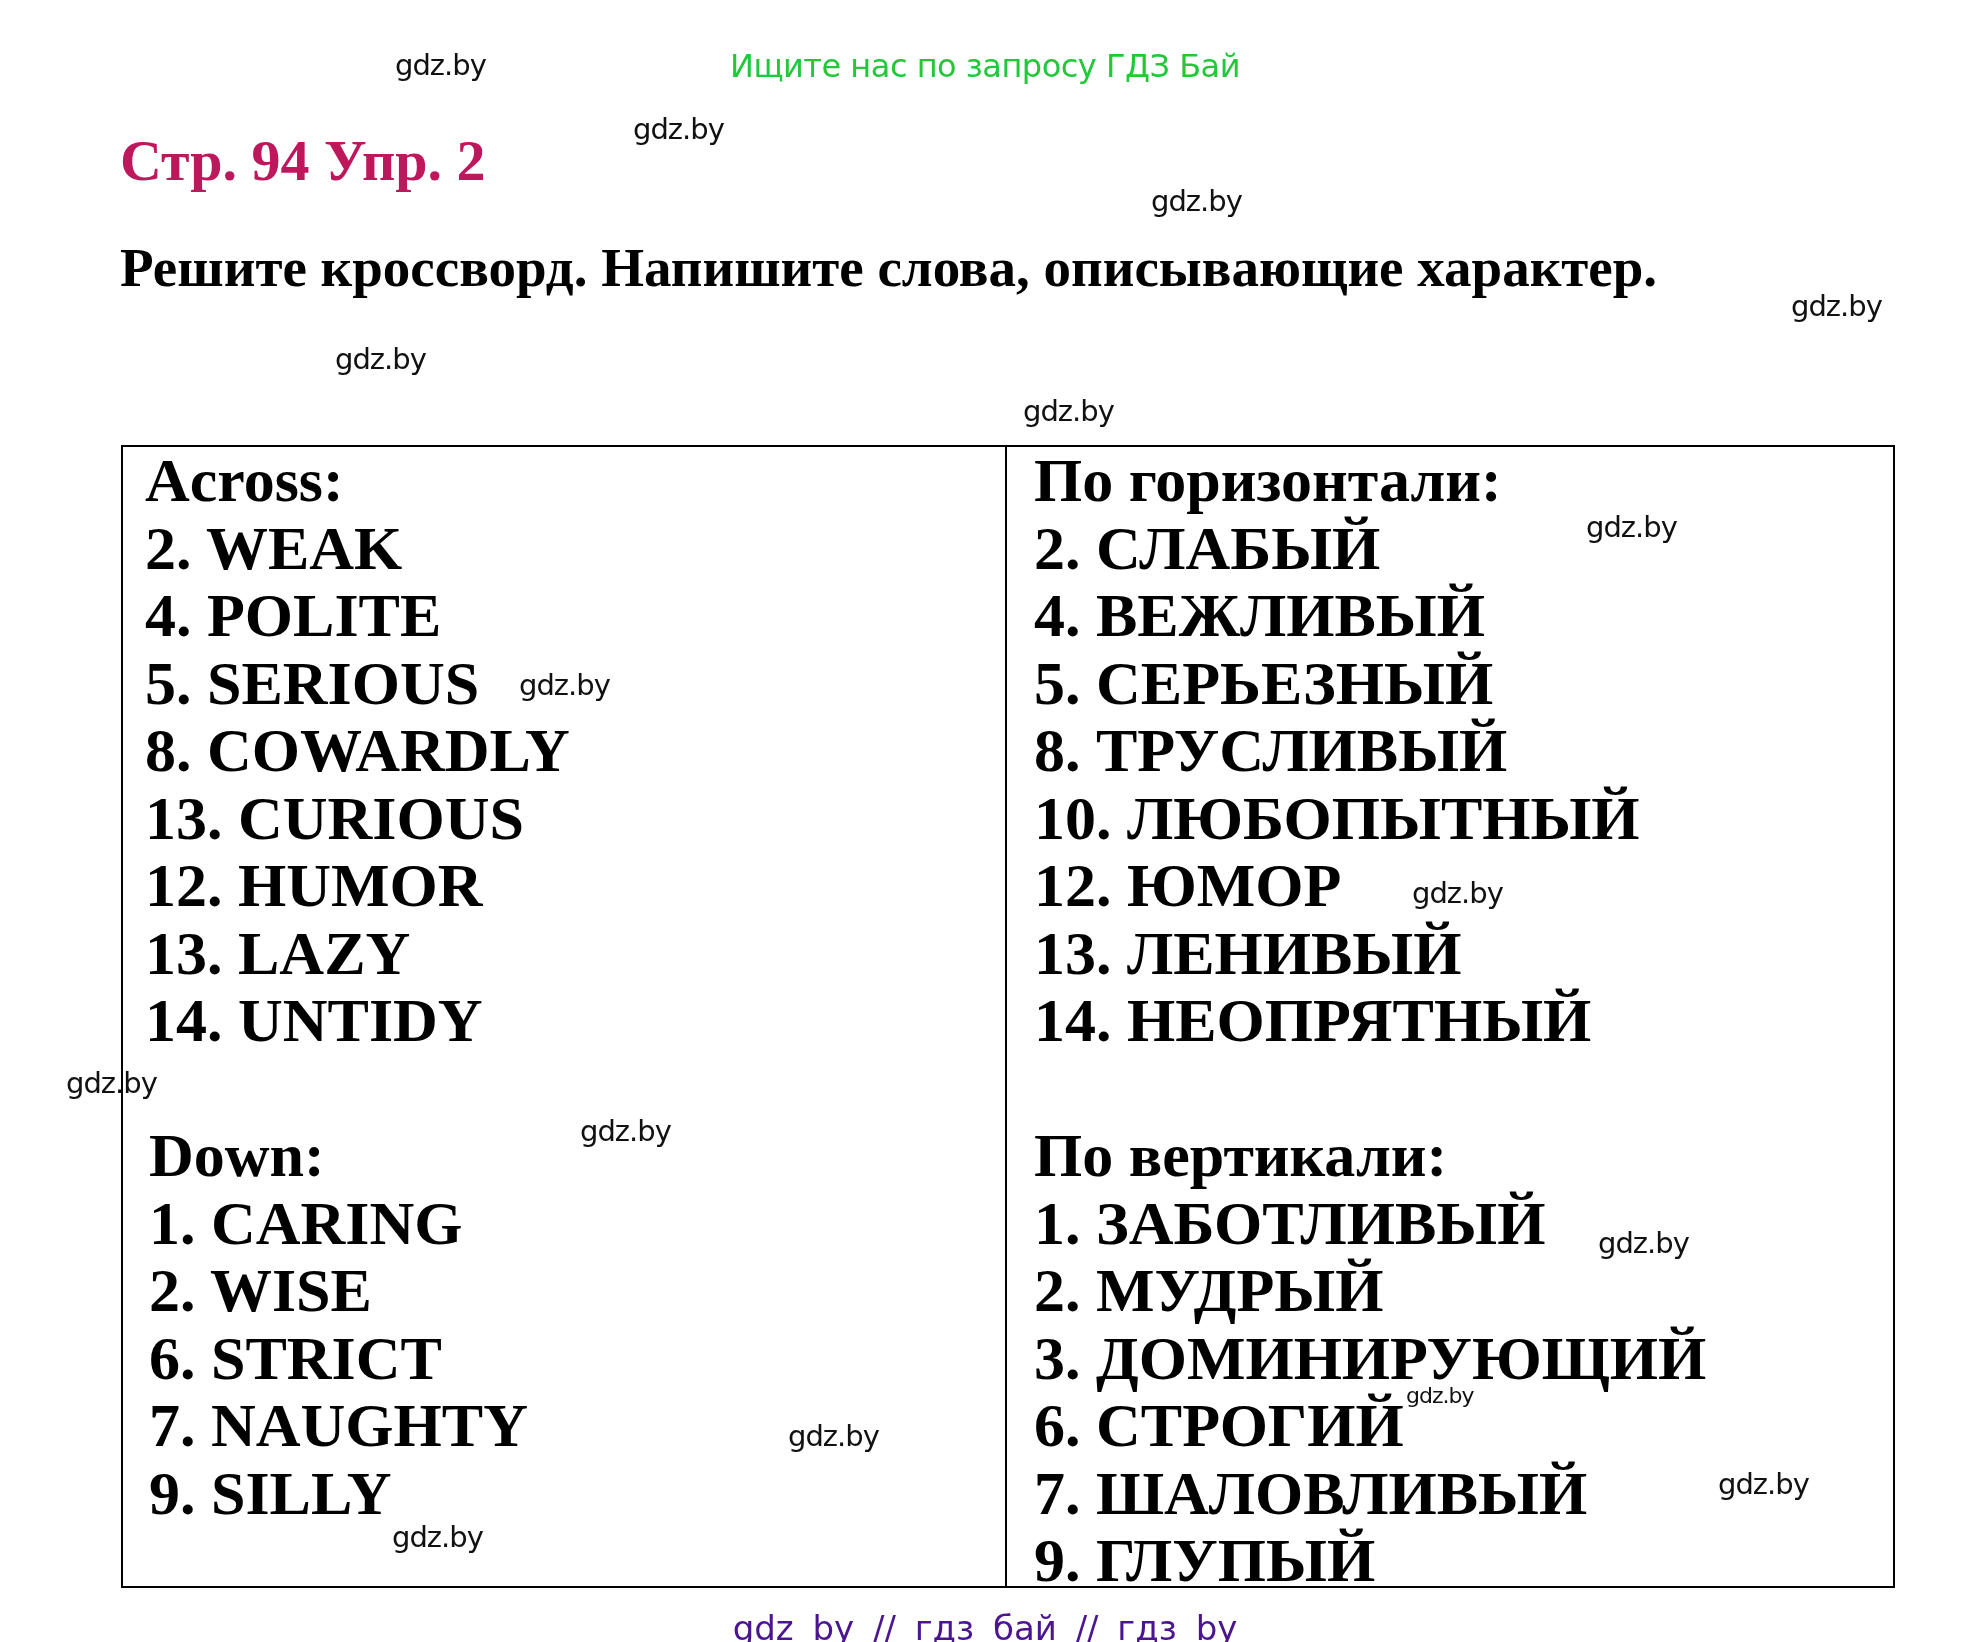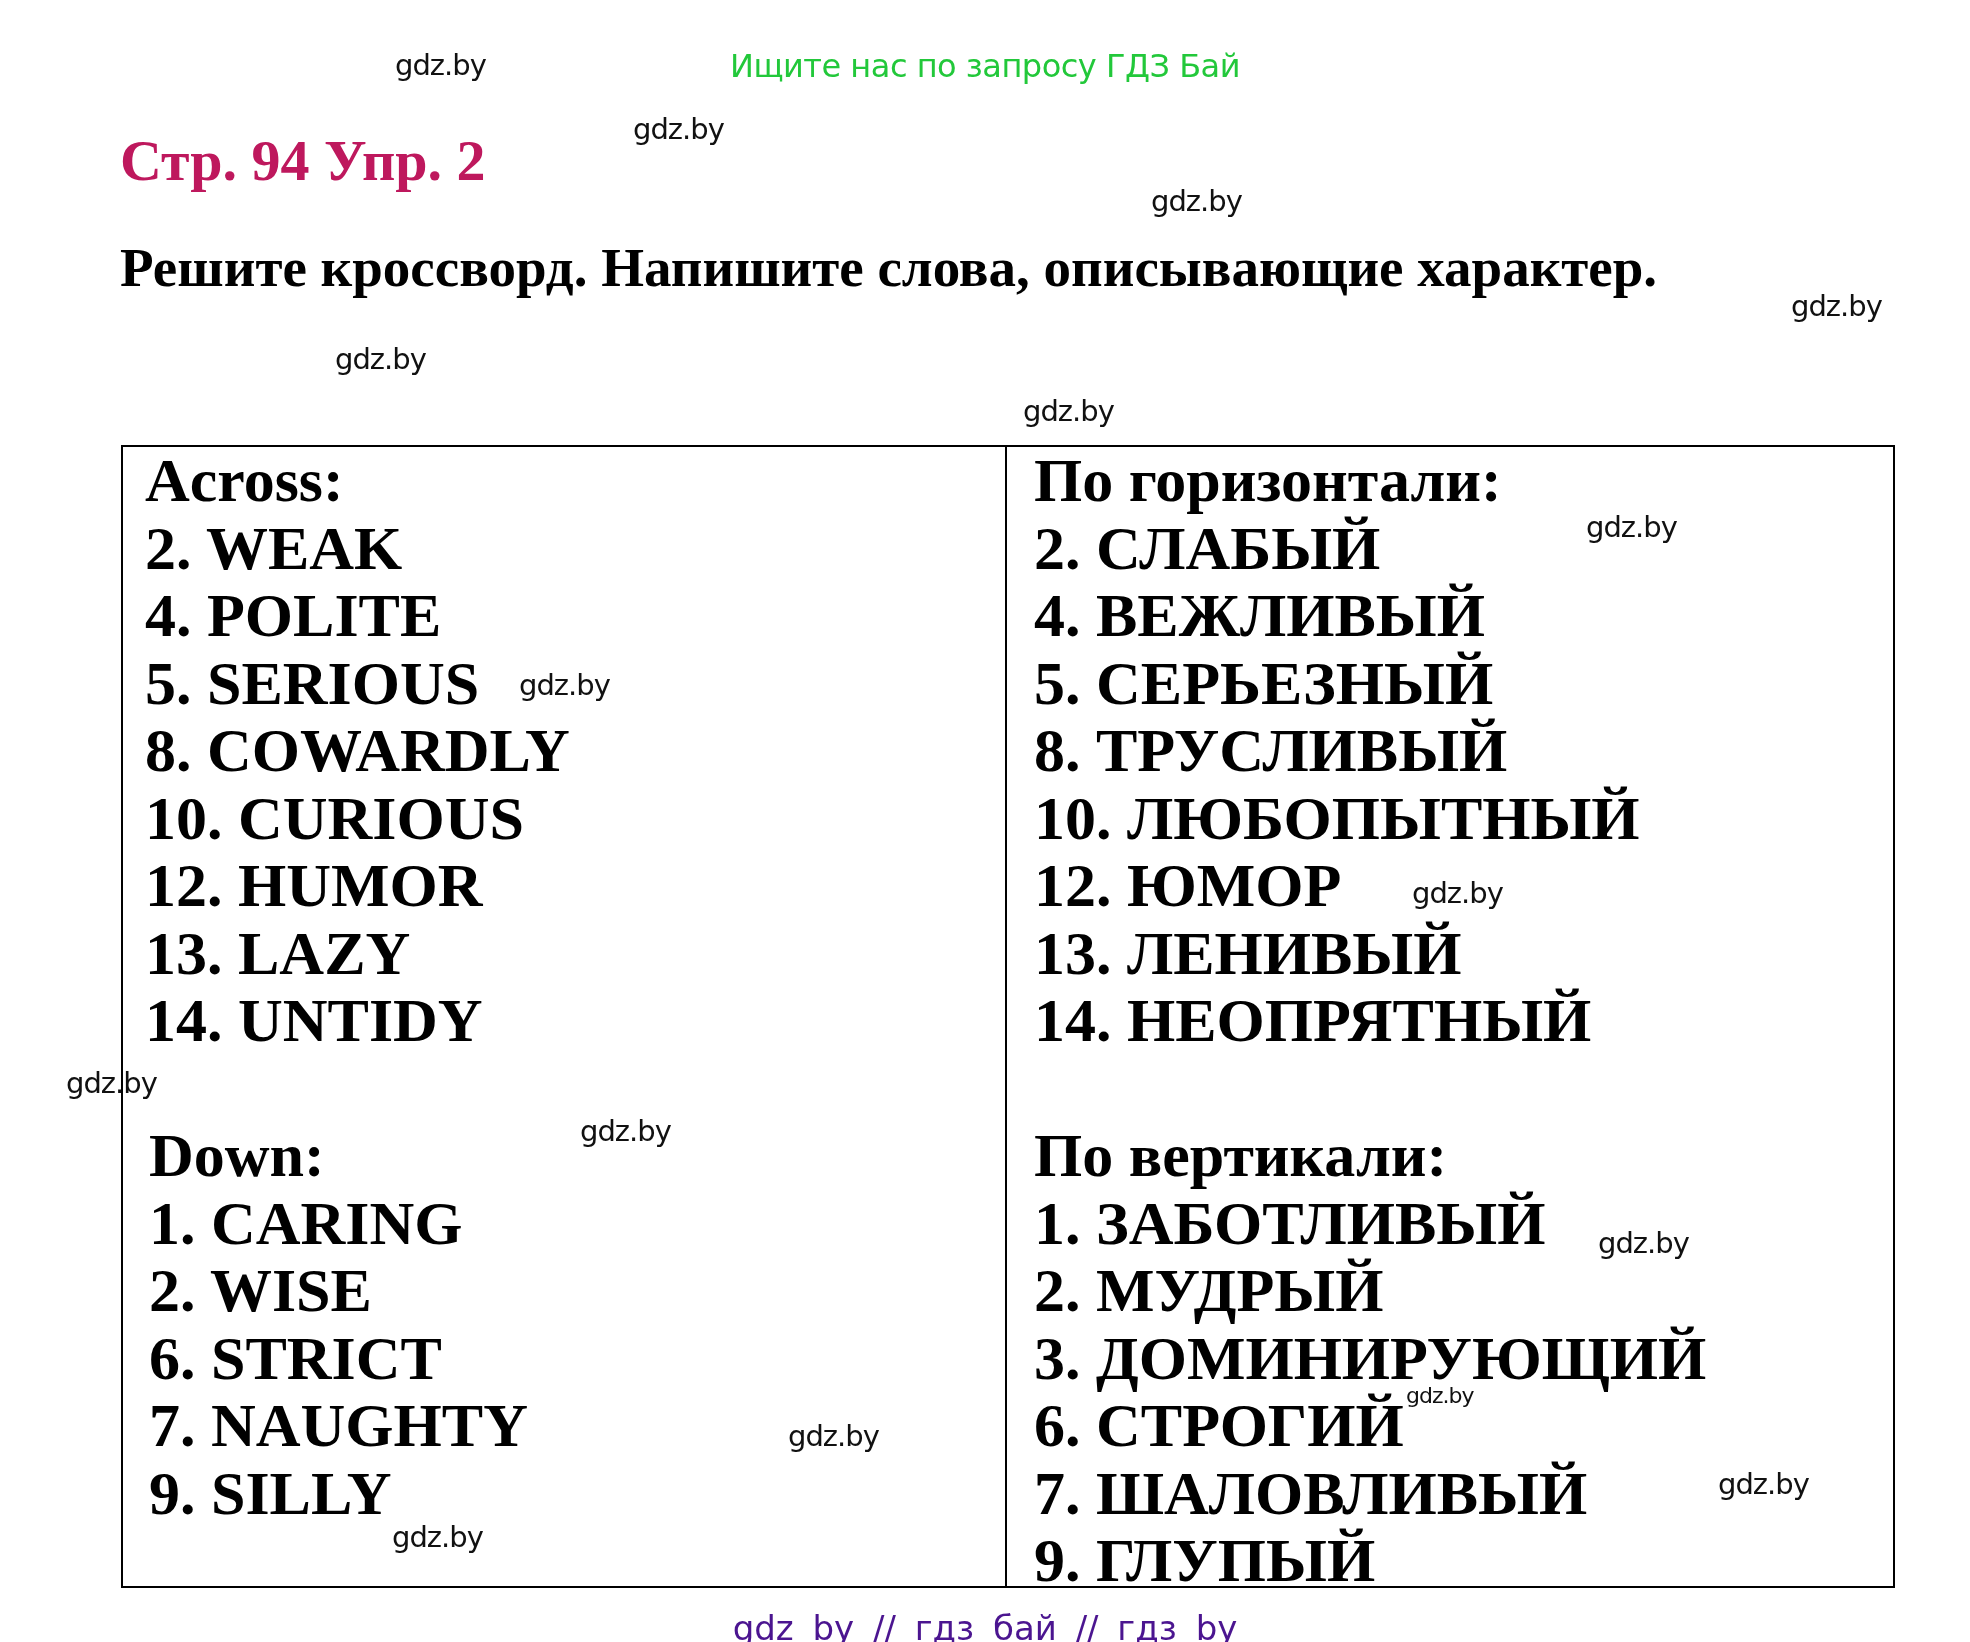--- a/index.html
+++ b/index.html
@@ -53,21 +53,21 @@
 
 <div class="box"></div>
 <div class="divider"></div>
 
 <div class="col" style="left:145px; top:447px;">
   <div class="line">Across:</div>
   <div class="line">2. WEAK</div>
   <div class="line">4. POLITE</div>
   <div class="line">5. SERIOUS</div>
   <div class="line">8. COWARDLY</div>
-  <div class="line">10. CURIOUS</div>
+  <div class="line">13. CURIOUS</div>
   <div class="line">12. HUMOR</div>
   <div class="line">13. LAZY</div>
   <div class="line">14. UNTIDY</div>
 </div>
 <div class="col" style="left:149px; top:1122px;">
   <div class="line">Down:</div>
   <div class="line">1. CARING</div>
   <div class="line">2. WISE</div>
   <div class="line">6. STRICT</div>
   <div class="line">7. NAUGHTY</div>

